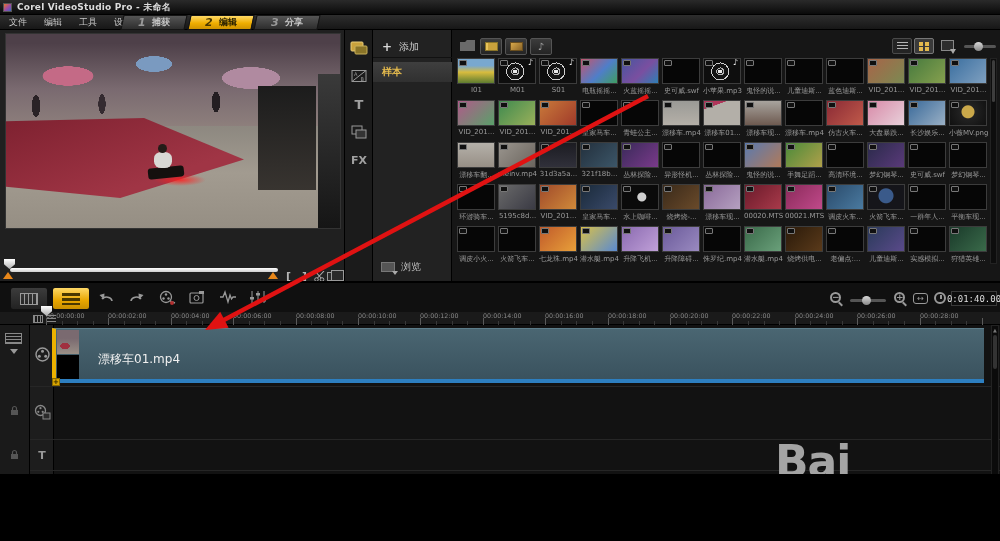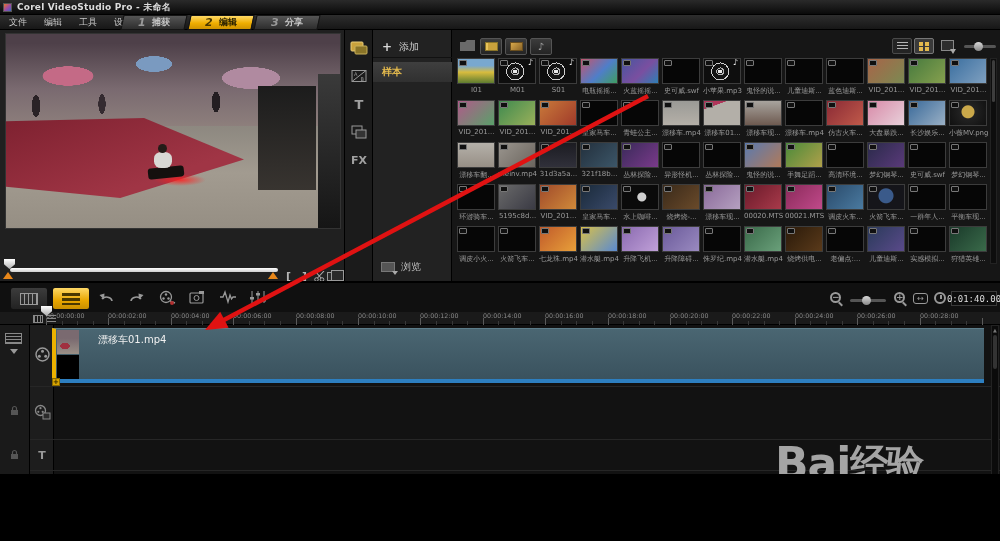--- a/index.html
+++ b/index.html
@@ -152,21 +152,21 @@
 .head-ico{position:absolute;left:33px;width:18px;height:18px;display:flex;align-items:center;justify-content:center;color:#999}
 .lock{position:absolute;left:10px;width:9px;height:11px}
 #mgr-ico{position:absolute;left:5px;top:8px;width:17px;height:11px;border:1px solid #888;background:repeating-linear-gradient(180deg,transparent 0 2px,#888 2px 3px)}
 #mgr-arrow{position:absolute;left:10px;top:24px;width:0;height:0;border-left:4px solid transparent;border-right:4px solid transparent;border-top:5px solid #999}
 
 #clip{position:absolute;left:52px;top:3px;width:932px;height:55px;background:linear-gradient(180deg,#4a6672,#3a525e);border-top:1px solid #5d7d8a;border-left:4px solid #edb200;border-bottom:4px solid #2d7fc0;z-index:3}
 #clip-thumb-top{position:absolute;left:1px;top:1px;width:22px;height:24px;background:
  radial-gradient(ellipse 8px 5px at 8px 16px,#a03040 0 60%,transparent 61%),
  linear-gradient(180deg,#7a6a70 35%,#9a8f86)}
 #clip-thumb-bottom{position:absolute;left:1px;top:26px;width:22px;height:24px;background:#000}
-#clip-label{position:absolute;left:42px;top:4px;font-size:10px;color:#f0f0f0}
+#clip-label{position:absolute;left:42px;top:22px;font-size:12px;color:#f0f0f0}
 #clip-plus{position:absolute;left:52px;top:53px;width:8px;height:8px;background:#d8a400;border:1px solid #8a6a00;color:#241d00;font-size:7px;line-height:7px;text-align:center;font-weight:bold;z-index:4}
 
 #tl-scroll{position:absolute;left:991px;top:0;width:8px;height:207px;background:#0b0b0b;border:1px solid #222}
 #tl-scroll-up{position:absolute;left:1px;top:1px;font-size:5px;color:#777}
 #tl-scroll-thumb{position:absolute;left:1px;top:9px;width:4px;height:34px;background:#333;border-radius:2px}
 
 #tl-bottom{position:absolute;left:0;top:249px;width:1000px;height:11px;background:#0b0b0b;border-top:1px solid #1f1f1f}
 #hs-pill{position:absolute;left:8px;top:3px;width:34px;height:6px;background:#3a3a3a;border-radius:3px}
 .hs-arrow{position:absolute;top:1px;font-size:7px;color:#777}
 
@@ -1025,18 +1025,17 @@
   </div>
 
   <svg id="arrow-overlay" viewBox="0 0 1000 541">
     <line x1="648" y1="96" x2="222" y2="321" stroke="#e01212" stroke-width="4.5"></line>
     <polygon points="205,330 220.2,311.7 228.6,327.7" fill="#e01212"></polygon>
   </svg>
 
   <div id="watermark">
     <div id="wm-row">
       <span id="wm-bai">Bai</span>
-      <span id="wm-cn">经验</span>
     </div>
     <div id="wm-url">jingyan.baidu.com</div>
   </div>
 
 </div>
 
 </body></html>

